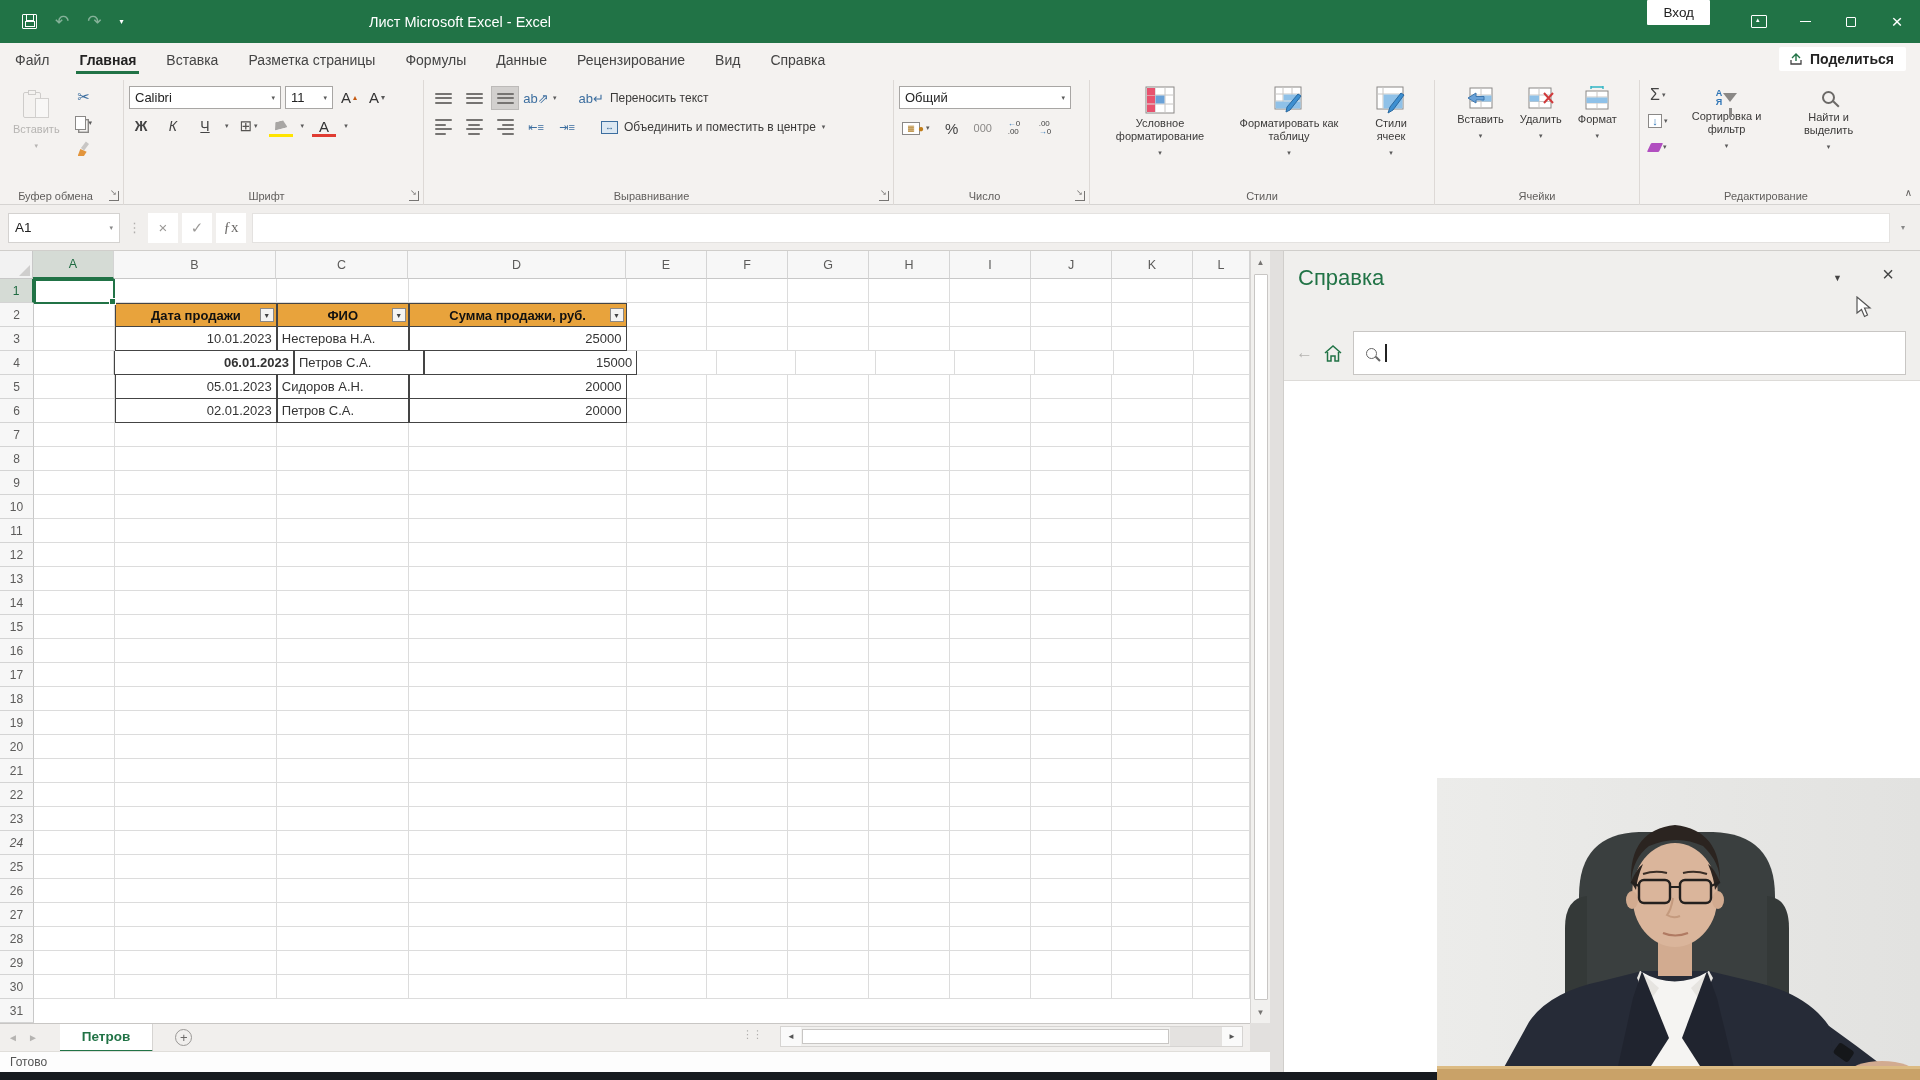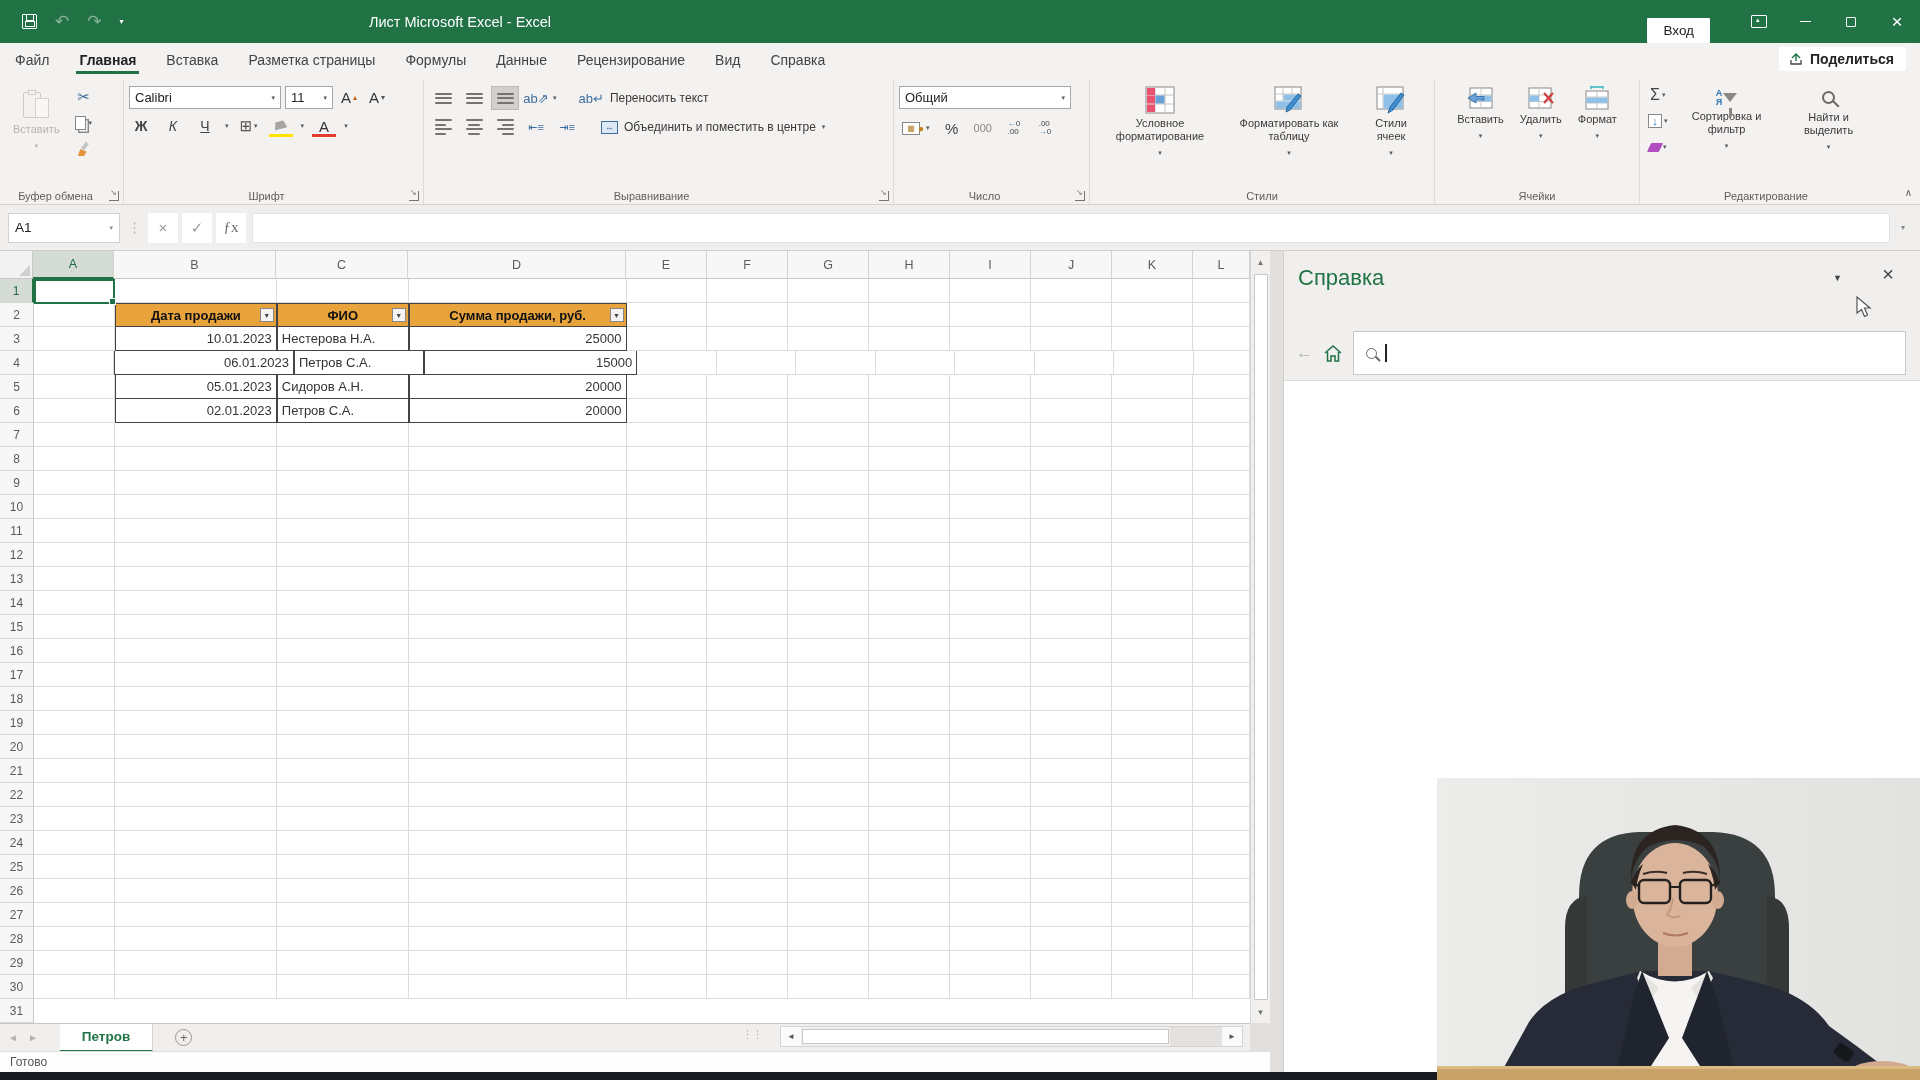--- a/index.html
+++ b/index.html
@@ -12,21 +12,21 @@
   .qat .save-ic { width:15px; height:15px; border:1.5px solid #fff; border-radius:1px; position:relative; }
   .qat .save-ic:before { content:''; position:absolute; left:3px; top:0; width:6px; height:5px; background:#217346; border:1.5px solid #fff; border-top:none; }
   .qat .save-ic:after { content:''; position:absolute; left:2px; bottom:1px; width:8px; height:4px; border:1px solid #fff; }
   .qat .dim { opacity:.45; }
   .qat .qchev { font-size:8px; }
   .title-text { position:absolute; left:260px; width:400px; text-align:center; font-size:14.5px; color:#fff; white-space:nowrap; }
   .tsearch { position:absolute; left:737px; top:8px; width:456px; height:27px; background:#70a288; border-radius:2px; display:flex; align-items:center; padding-left:14px; gap:12px; color:#243b2e; }
   .mag { width:11px; height:11px; border:1.8px solid #2c4638; border-radius:50%; position:relative; flex:none; }
   .mag:after { content:''; position:absolute; width:7px; height:1.8px; background:#2c4638; transform:rotate(45deg); right:-6px; bottom:-2px; }
   .tsearch span { font-size:14px; }
-  .tb-right { position:absolute; right:0; top:0; height:43px; display:flex; align-items:flex-end; gap:0; }
+  .tb-right { position:absolute; right:0; top:0; height:43px; display:flex; align-items:flex-start; gap:0; }
   .signin { background:#fff; color:#222; font-size:13.5px; padding:5px 16px; border-radius:1px; margin-right:26px; }
   .winbtn { width:46px; height:43px; display:flex; align-items:center; justify-content:center; font-size:15px; color:#fff; }
   .ribopts { width:16px; height:13px; border:1.5px solid #fff; border-radius:1px; position:relative; }
   .ribopts:after { content:'▴'; position:absolute; font-size:7px; left:4px; top:0px; }
   .restore-g { width:10px; height:10px; border:1.5px solid #fff; position:relative; border-radius:1px; }
   .min-g { width:11px; height:0; border-top:1.5px solid #fff; }
   .close-g { font-size:19px; font-weight:300; }
 
   
   .tabrow { position:absolute; left:0; top:43px; width:1920px; height:34px; background:#f4f2f0; display:flex; align-items:center; }
@@ -540,21 +540,21 @@
         <div class="rowhdr" style="height: 24px;">14</div>
         <div class="rowhdr" style="height: 24px;">15</div>
         <div class="rowhdr" style="height: 24px;">16</div>
         <div class="rowhdr" style="height: 24px;">17</div>
         <div class="rowhdr" style="height: 24px;">18</div>
         <div class="rowhdr" style="height: 24px;">19</div>
         <div class="rowhdr" style="height: 24px;">20</div>
         <div class="rowhdr" style="height: 24px;">21</div>
         <div class="rowhdr" style="height: 24px;">22</div>
         <div class="rowhdr" style="height: 24px;">23</div>
-        <div class="rowhdr" style="height: 24px;">24</div>
+        <div class="rowhdr" style="height: 24px; font-style: italic;">24</div>
         <div class="rowhdr" style="height: 24px;">25</div>
         <div class="rowhdr" style="height: 24px;">26</div>
         <div class="rowhdr" style="height: 24px;">27</div>
         <div class="rowhdr" style="height: 24px;">28</div>
         <div class="rowhdr" style="height: 24px;">29</div>
         <div class="rowhdr" style="height: 24px; text-align: center;">30</div>
         <div class="rowhdr" style="height: 24px;">31</div>
       </div>
     <div class="cellsarea" id="cellsarea">
 
@@ -595,21 +595,21 @@
           <div class="gcell" style="width: 81px;"></div>
           <div class="gcell" style="width: 81px;"></div>
           <div class="gcell" style="width: 81px;"></div>
           <div class="gcell" style="width: 81px;"></div>
           <div class="gcell" style="width: 81px;"></div>
           <div class="gcell" style="width: 81px;"></div>
           <div class="gcell" style="width: 57px;"></div>
         </div>
         <div class="grow">
           <div class="gcell" style="width: 81px;"></div>
-          <div class="gcell tdata ar" style="width: 184px;">06.01.2023</div>
+          <div class="gcell tdata ar" style="width: 184px; font-weight: bold;">06.01.2023</div>
           <div class="gcell tdata" style="width: 132px;">Петров С.А.</div>
           <div class="gcell tdata ar" style="width: 218px;">15000</div>
           <div class="gcell" style="width: 81px;"></div>
           <div class="gcell" style="width: 81px;"></div>
           <div class="gcell" style="width: 81px;"></div>
           <div class="gcell" style="width: 81px;"></div>
           <div class="gcell" style="width: 81px;"></div>
           <div class="gcell" style="width: 81px;"></div>
           <div class="gcell" style="width: 81px;"></div>
           <div class="gcell" style="width: 57px;"></div>

